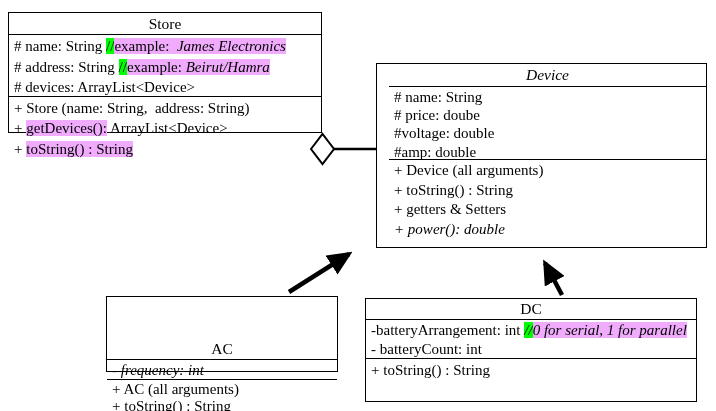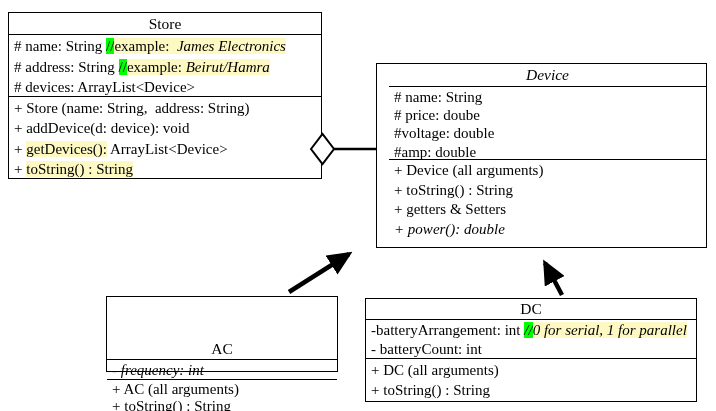--- a/index.html
+++ b/index.html
@@ -31,33 +31,33 @@
     font-size: 15.5px;
   }
   .class-title.italic { font-style: italic; }
   .compartment {
     box-sizing: border-box;
     padding: 1px 4px 0 5px;
     overflow: hidden;
   }
   .compartment.with-divider { border-bottom: 1.5px solid #000000; }
   .line { white-space: pre; }
-  .hl-y { background: #fef9c3; }
+  .hl-y { background: #f0abfc; }
   .hl-g { background: #00ff00; }
   .b { font-weight: normal; }
   .i { font-style: italic; }
   #connector-layer {
     position: absolute;
     left: 0; top: 0;
     width: 716px; height: 411px;
     pointer-events: none;
   }
 
   
-  #store-box   { left: 8px;   top: 12px;  width: 314px; height: 167px; }
+  #store-box   { left: 8px;   top: 12px;  width: 314px; height: 121px; }
   #store-box .class-title { height: 22px; line-height: 21px; }
   #store-box .attrs  { height: 62px; line-height: 20.5px; }
   #store-box .methods{ height: 81px; line-height: 20.3px; }
 
   #device-box  { left: 376px; top: 63px;  width: 331px; height: 185px; padding-left: 12px; }
   #device-box .class-title { height: 23px; line-height: 22px; }
   #device-box .attrs  { height: 73px; line-height: 18.2px; }
   #device-box .methods{ height: 86px; line-height: 19.5px; }
 
   #ac-box      { left: 106px; top: 296px; width: 232px; height: 76px; }
@@ -77,21 +77,20 @@
 
   <div class="class-box" id="store-box">
     <div class="class-title">Store</div>
     <div class="compartment attrs with-divider">
         <div class="line"><span># name: String </span><span class="hl-g">//</span><span class="hl-y">example:  </span><span class="hl-y b i">James Electronics</span></div>
         <div class="line"><span># address: String </span><span class="hl-g">//</span><span class="hl-y">example: </span><span class="hl-y b i">Beirut/Hamra</span></div>
         <div class="line"><span># devices: ArrayList&lt;Device&gt;</span></div>
       </div>
     <div class="compartment methods">
         <div class="line"><span>+ Store (name: String,  address: String)</span></div>
-        <div class="line"><span>+ addDevice(d: device): void</span></div>
         <div class="line"><span>+ </span><span class="hl-y">getDevices():</span><span> ArrayList&lt;Device&gt;</span></div>
         <div class="line"><span>+ </span><span class="hl-y">toString() : String</span></div>
       </div>
   </div>
 
   <div class="class-box" id="device-box">
     <div class="class-title italic">Device</div>
     <div class="compartment attrs with-divider">
         <div class="line"><span># name: String</span></div>
         <div class="line"><span># price: doube</span></div>
@@ -117,21 +116,20 @@
       </div>
   </div>
 
   <div class="class-box" id="dc-box">
     <div class="class-title">DC</div>
     <div class="compartment attrs with-divider">
         <div class="line"><span>-batteryArrangement: int </span><span class="hl-g i">//</span><span class="hl-y i">0 for </span><span class="hl-y b i">serial</span><span class="hl-y i">, 1 for </span><span class="hl-y b i">parallel</span></div>
         <div class="line"><span>- batteryCount: int</span></div>
       </div>
     <div class="compartment methods">
-        <div class="line"><span>+ DC (all arguments)</span></div>
         <div class="line"><span>+ toString() : String</span></div>
       </div>
   </div>
 
   <svg id="connector-layer" viewBox="0 0 716 411" xmlns="http://www.w3.org/2000/svg">
     <defs>
       <marker id="arrowhead" markerWidth="5.5" markerHeight="5" refX="4.6" refY="2.5" orient="auto">
         <polygon points="0 0, 5.5 2.5, 0 5" fill="#000000"></polygon>
       </marker>
     </defs>

